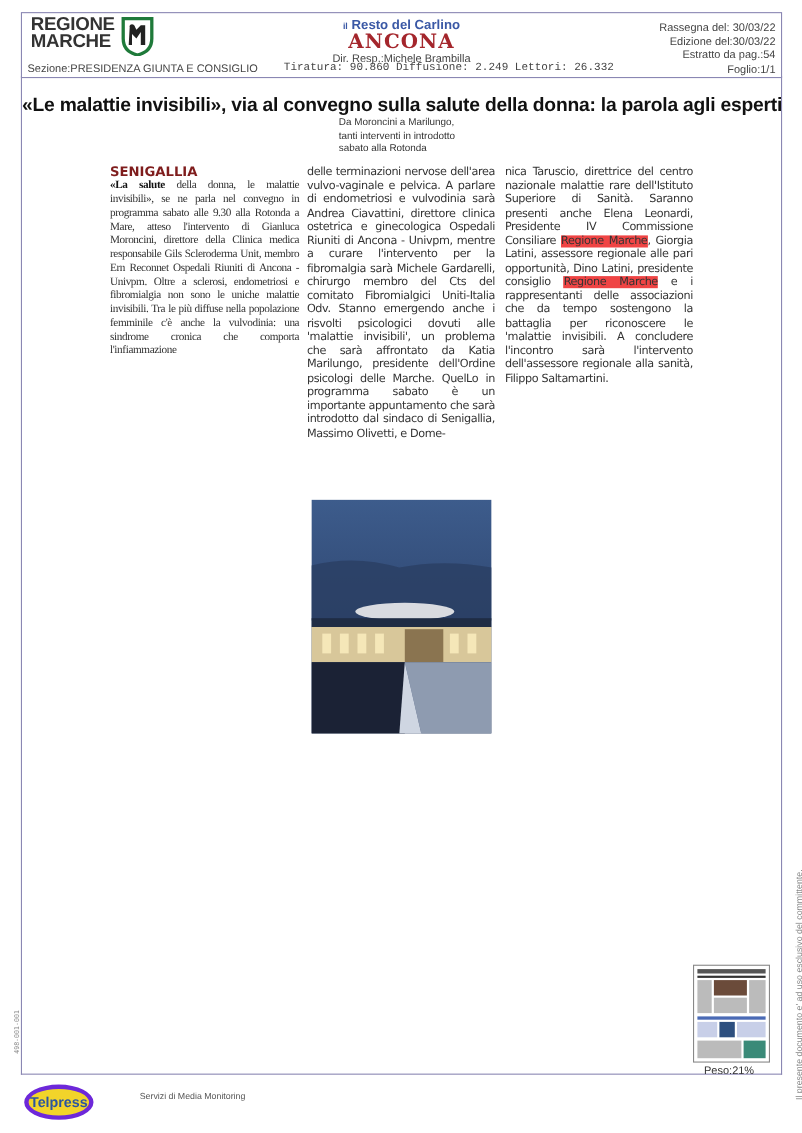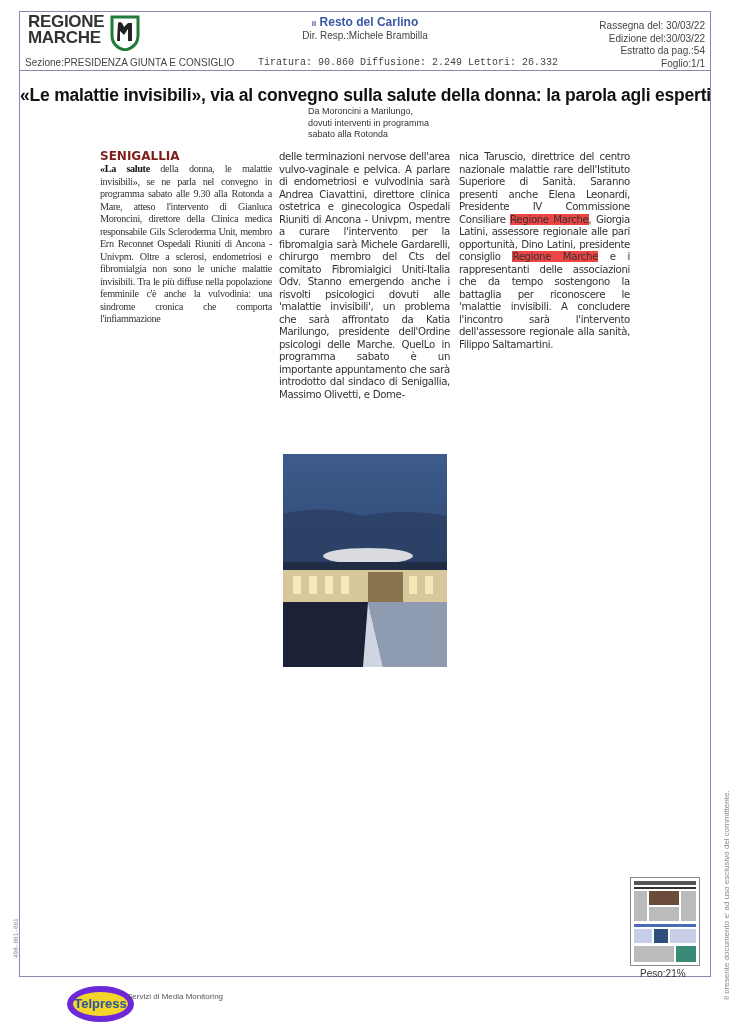--- a/index.html
+++ b/index.html
@@ -25,21 +25,21 @@
   #col2 { left:279px; top:151px; width:171px; }
   #col3 { left:459px; top:151px; width:171px; }
   .kicker { position:absolute; left:100px; top:149px; font-weight:bold; font-size:12px; color:#7f1d1d; font-family:"DejaVu Sans", sans-serif; }
   .lead { font-weight:bold; color:#111; }
   .hl { background:#ef4444; }
   .photo { position:absolute; left:283px; top:454px; width:164px; height:213px; overflow:hidden; }
   .thumb { position:absolute; left:630px; top:877px; width:68px; height:87px; border:1px solid #888; background:#fff; overflow:hidden; }
   .peso { position:absolute; left:640px; top:968px; font-size:10px; color:#333; }
   .vertical-note { position:absolute; left:722px; top:1000px; transform-origin:left top; transform:rotate(-90deg); font-size:8px; color:#888; white-space:nowrap; }
   .code { position:absolute; left:12px; top:958px; transform-origin:left top; transform:rotate(-90deg); font-size:6px; color:#888; font-family:"DejaVu Sans Mono", monospace; white-space:nowrap; }
-  .telpress { position:absolute; left:22px; top:986px; width:55px; height:24px; border-radius:50%; background:#f2d42a; border:6px solid #6d28d9; text-align:center;margin-left:45px; }
+  .telpress { position:absolute; left:22px; top:986px; width:55px; height:24px; border-radius:50%; background:#f2d42a; border:4px solid #6d28d9; text-align:center; }
   .telpress span { font-weight:bold; font-size:13px; color:#2b55a0; line-height:24px; }
   .servizi { position:absolute; left:87px; top:992px; font-size:8px; color:#555;margin-left:40px; }
 </style>
 </head>
 <body>
 
 <div class="frame" id="header-box"></div>
 <div class="frame" id="article-box"></div>
 
 <div class="hdr-left">
@@ -51,35 +51,36 @@
     <circle cx="10" cy="9" r="2" fill="#222"></circle>
   </svg>
 </div>
 <div class="sezione">Sezione:PRESIDENZA GIUNTA E CONSIGLIO</div>
 
 <div class="hdr-center">
   <div class="carlino">
     <span class="il">il</span>
     <span>Resto del Carlino</span>
   </div>
+  <div class="ancona">ANCONA</div>
   <div class="dir">Dir. Resp.:Michele Brambilla</div>
 </div>
 <div class="tiratura">Tiratura: 90.860 Diffusione: 2.249 Lettori: 26.332</div>
 
 <div class="hdr-right">
   <div>Rassegna del: 30/03/22</div>
   <div>Edizione del:30/03/22</div>
   <div>Estratto da pag.:54</div>
   <div>Foglio:1/1</div>
 </div>
 
 <div class="headline">«Le malattie invisibili», via al convegno sulla salute della donna: la parola agli esperti</div>
 <div class="subhead">
   <div>Da Moroncini a Marilungo,</div>
-  <div>dovuti interventi in programma</div>
+  <div>tanti interventi in introdotto</div>
   <div>sabato alla Rotonda</div>
 </div>
 
 <div class="kicker">SENIGALLIA</div>
 
 <div class="col" id="col1">
   <span class="lead">«La salute</span><span> della donna, le malattie invisibili», se ne parla nel convegno in programma sabato alle 9.30 alla Rotonda a Mare, atteso l'intervento di Gianluca Moroncini, direttore della Clinica medica responsabile Gils Scleroderma Unit, membro Ern Reconnet Ospedali Riuniti di Ancona - Univpm. Oltre a sclerosi, endometriosi e fibromialgia non sono le uniche malattie invisibili. Tra le più diffuse nella popolazione femminile c'è anche la vulvodinia: una sindrome cronica che comporta l'infiammazione</span>
 </div>
 
 <div class="col" id="col2">

